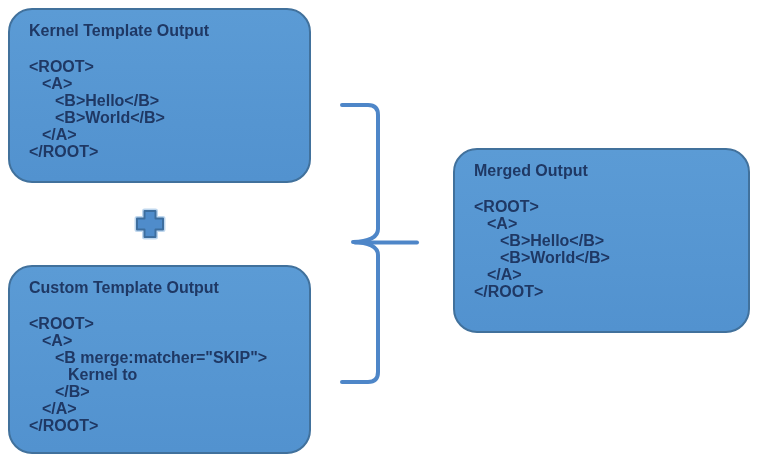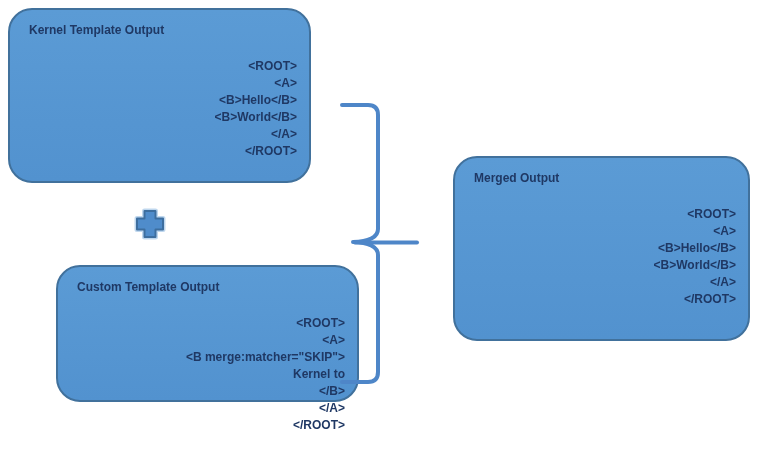--- a/index.html
+++ b/index.html
@@ -25,34 +25,33 @@
     overflow:hidden;
   }
   .shape-box{
     position:absolute;
     box-sizing:border-box;
     background:linear-gradient(180deg,var(--box-fill) 0%,var(--box-fill-deep) 100%);
     border:2px solid var(--box-border);
     border-radius:24px;
     color:var(--text);
     padding:12px 12px 10px 19px;
-    font-size:12px;
+    font-size:16px;
     font-weight:600;
     letter-spacing:0;
   }
   .box-kernel{left:8px;top:8px;width:303px;height:175px;}
-  .box-custom{left:8px;top:265px;width:303px;height:137px;margin-left:48px;}
-  .box-merged{left:453px;top:156px;width:297px;height:185px;}
+  .box-custom{left:8px;top:265px;width:303px;height:189px;}
+  .box-merged{left:453px;top:148px;width:297px;height:185px;}
   .box-title{
     line-height:17px;
     white-space:nowrap;
   }
   .xml-code{
     margin-top:19px;
-    text-align:right;
   }
   .xml-line{
     line-height:17px;
     white-space:pre;
   }
   .op-svg{position:absolute;}
   .plus-svg{left:133px;top:207px;}
   .brace-svg{left:335px;top:95px;}
   .brace-path{
     fill:none;

